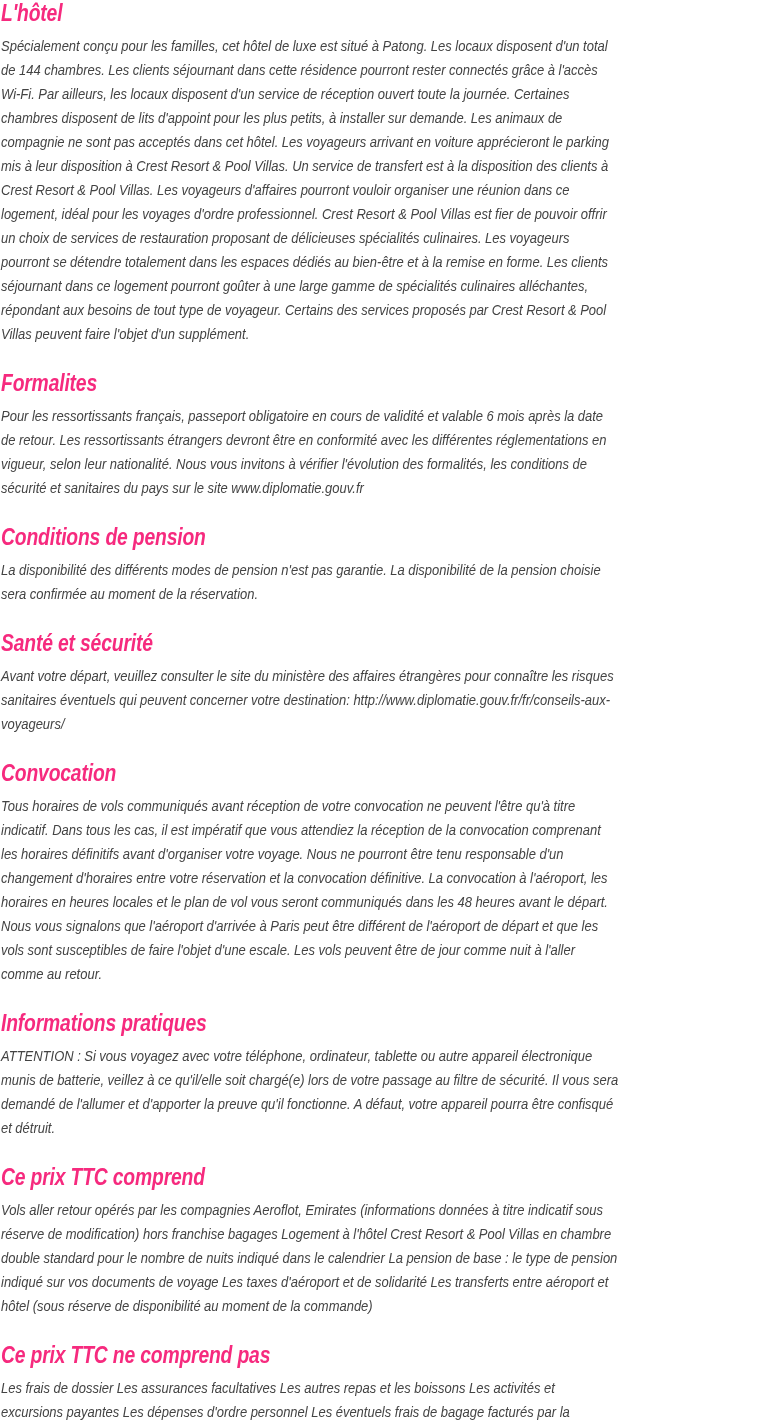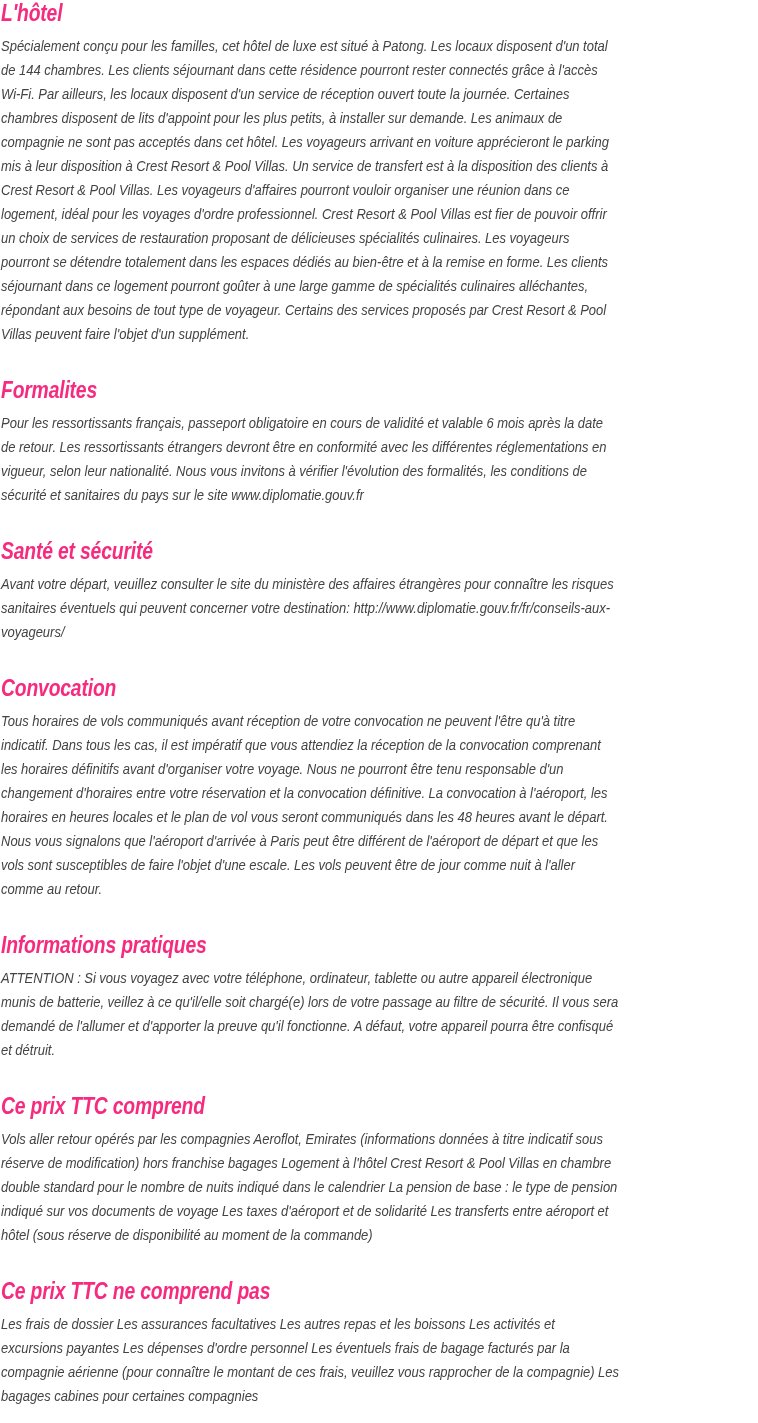--- a/index.html
+++ b/index.html
@@ -15,21 +15,21 @@
   }
   .doc {
     width: 620px;
     box-sizing: border-box;
     padding: 0px 0px 2px 1px;
   }
   .section {
     margin: 0;
   }
   .section + .section {
-    margin-top: 31px;
+    margin-top: 24px;
   }
   h2.heading {
     font-family: "Liberation Sans", "DejaVu Sans", sans-serif;
     font-size: 23px;
     line-height: 27px;
     font-weight: bold;
     font-style: italic;
     color: #f62a7e;
     margin: 0 0 7px 0;
     padding: 0;
@@ -67,20 +67,24 @@
   <section class="section">
     <h2 class="heading">L'hôtel</h2>
     <p class="body">Spécialement conçu pour les familles, cet hôtel de luxe est situé à Patong. Les locaux disposent d'un total de 144 chambres. Les clients séjournant dans cette résidence pourront rester connectés grâce à l'accès Wi-Fi. Par ailleurs, les locaux disposent d'un service de réception ouvert toute la journée. Certaines chambres disposent de lits d'appoint pour les plus petits, à installer sur demande. Les animaux de compagnie ne sont pas acceptés dans cet hôtel. Les voyageurs arrivant en voiture apprécieront le parking mis à leur disposition à Crest Resort &amp; Pool Villas. Un service de transfert est à la disposition des clients à Crest Resort &amp; Pool Villas. Les voyageurs d'affaires pourront vouloir organiser une réunion dans ce logement, idéal pour les voyages d'ordre professionnel. Crest Resort &amp; Pool Villas est fier de pouvoir offrir un choix de services de restauration proposant de délicieuses spécialités culinaires. Les voyageurs pourront se détendre totalement dans les espaces dédiés au bien-être et à la remise en forme. Les clients séjournant dans ce logement pourront goûter à une large gamme de spécialités culinaires alléchantes, répondant aux besoins de tout type de voyageur. Certains des services proposés par Crest Resort &amp; Pool Villas peuvent faire l'objet d'un supplément.</p>
   </section>
 
   <section class="section">
     <h2 class="heading">Formalites</h2>
     <p class="body">Pour les ressortissants français, passeport obligatoire en cours de validité et valable 6 mois après la date de retour. Les ressortissants étrangers devront être en conformité avec les différentes réglementations en vigueur, selon leur nationalité. Nous vous invitons à vérifier l'évolution des formalités, les conditions de sécurité et sanitaires du pays sur le site www.diplomatie.gouv.fr</p>
   </section>
 
+  <section class="section">
+    <h2 class="heading">Conditions de pension</h2>
+    <p class="body">La disponibilité des différents modes de pension n'est pas garantie. La disponibilité de la pension choisie sera confirmée au moment de la réservation.</p>
+  </section>
 
   <section class="section">
     <h2 class="heading">Santé et sécurité</h2>
     <p class="body">Avant votre départ, veuillez consulter le site du ministère des affaires étrangères pour connaître les risques sanitaires éventuels qui peuvent concerner votre destination: http://www.diplomatie.gouv.fr/fr/conseils-aux-voyageurs/</p>
   </section>
 
   <section class="section">
     <h2 class="heading">Convocation</h2>
     <p class="body">Tous horaires de vols communiqués avant réception de votre convocation ne peuvent l'être qu'à titre indicatif. Dans tous les cas, il est impératif que vous attendiez la réception de la convocation comprenant les horaires définitifs avant d'organiser votre voyage. Nous ne pourront être tenu responsable d'un changement d'horaires entre votre réservation et la convocation définitive. La convocation à l'aéroport, les horaires en heures locales et le plan de vol vous seront communiqués dans les 48 heures avant le départ. Nous vous signalons que l'aéroport d'arrivée à Paris peut être différent de l'aéroport de départ et que les vols sont susceptibles de faire l'objet d'une escale. Les vols peuvent être de jour comme nuit à l'aller comme au retour.</p>
   </section>

